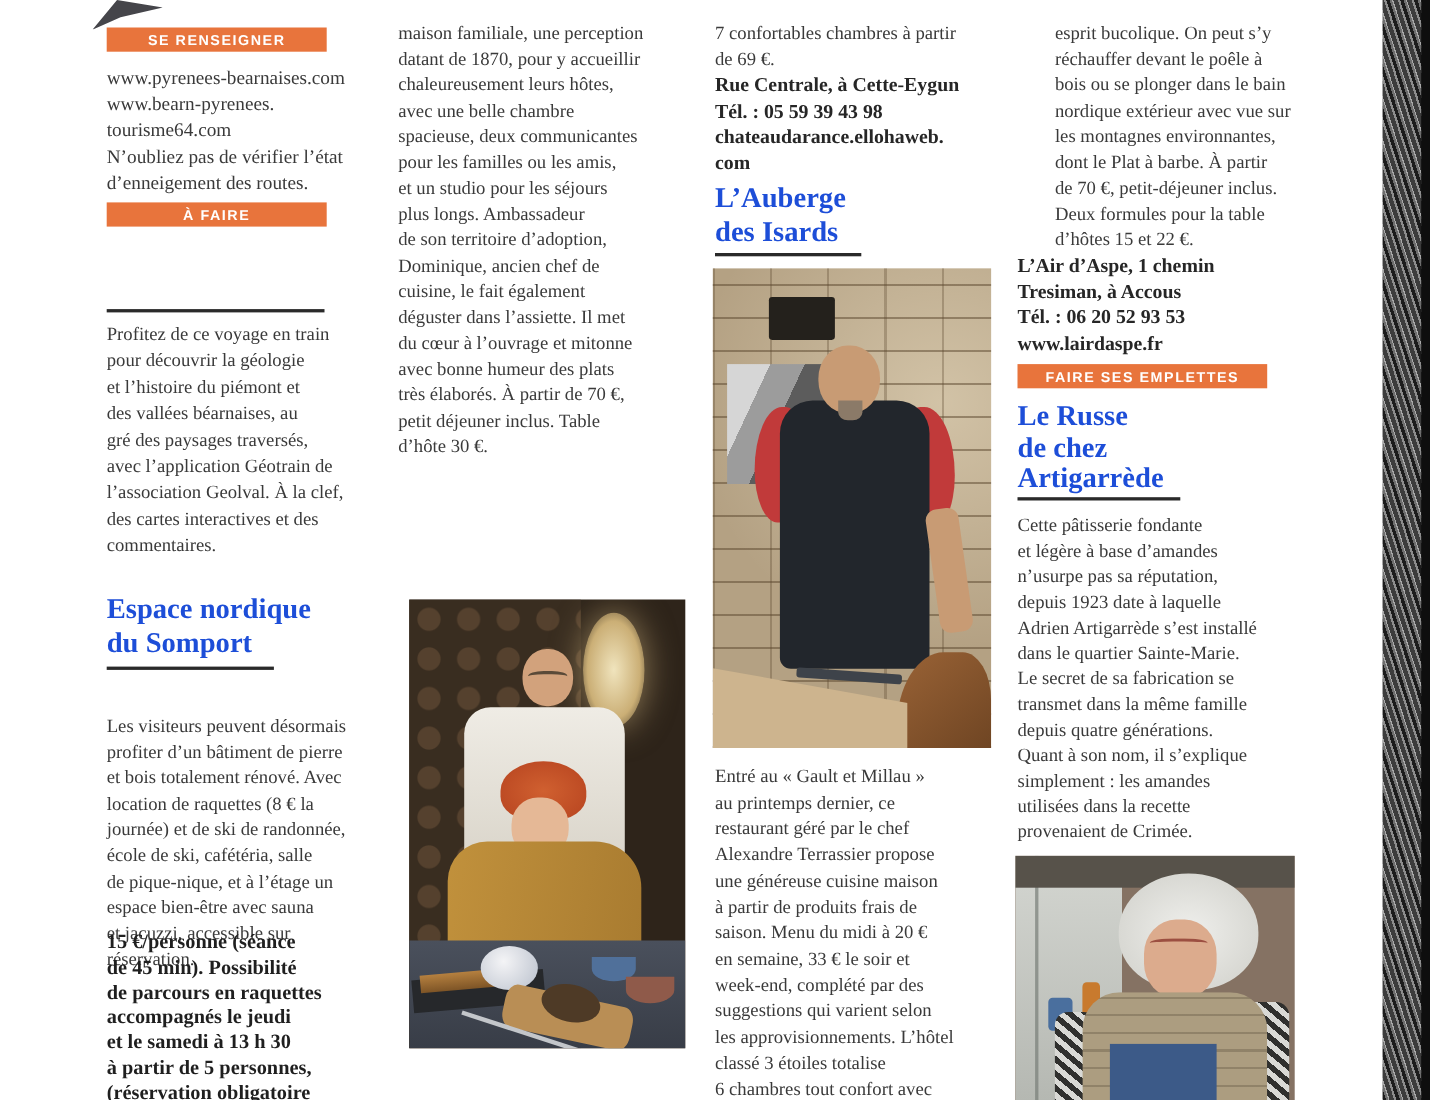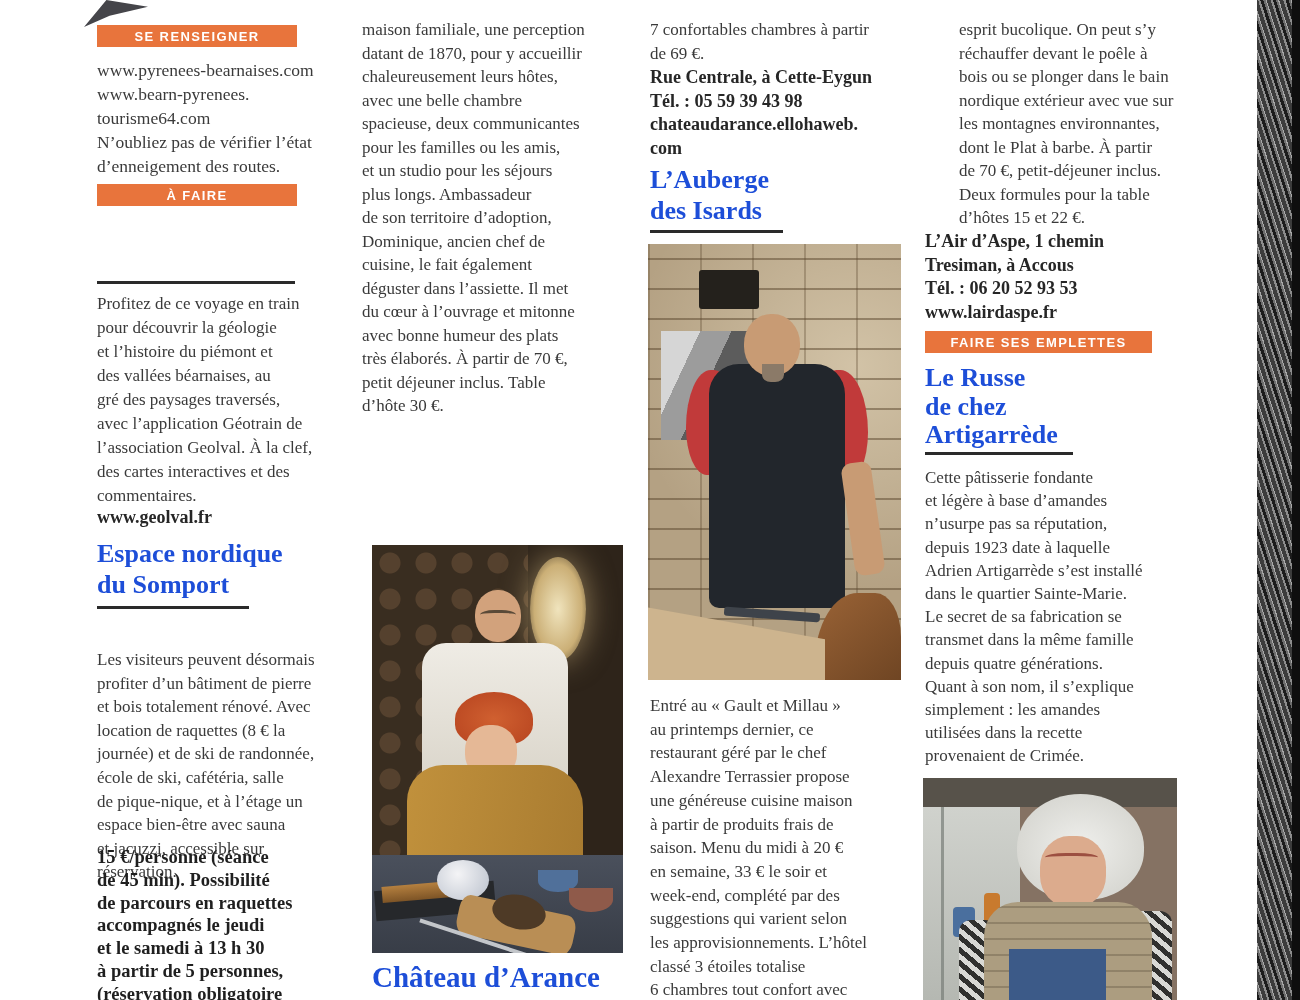--- a/index.html
+++ b/index.html
@@ -112,21 +112,20 @@
 
   <div class="abs body-text pre" style="left:97px;top:292px;width:256px;line-height:24px;">Profitez de ce voyage en train
 pour découvrir la géologie
 et l’histoire du piémont et
 des vallées béarnaises, au
 gré des paysages traversés,
 avec l’application Géotrain de
 l’association Geolval. À la clef,
 des cartes interactives et des
 commentaires.</div>
-  <div class="abs bold-lead" style="left:97px;top:506px;width:256px;">www.geolval.fr</div>
 
   <h2 class="abs article-title pre" style="left:97px;top:538px;width:256px;">Espace nordique
 du Somport</h2>
   <div class="abs title-rule" style="left:97px;top:606px;width:152px;"></div>
 
   <div class="abs body-text pre" style="left:97px;top:648px;width:256px;line-height:23.6px;">Les visiteurs peuvent désormais
 profiter d’un bâtiment de pierre
 et bois totalement rénové. Avec
 location de raquettes (8 € la
 journée) et de ski de randonnée,
@@ -176,21 +175,20 @@
     <div class="abs pc-slate"></div>
     <div class="abs pc-tart"></div>
     <div class="abs pc-teapot"></div>
     <div class="abs pc-bowl-blue"></div>
     <div class="abs pc-bowl-red"></div>
     <div class="abs pc-board"></div>
     <div class="abs pc-pastry"></div>
     <div class="abs pc-knife"></div>
   </div>
 
-  <h2 class="abs article-title" style="left:372px;top:962px;width:258px;font-size:29px;">Château d’Arance</h2>
 
   <div class="abs body-text pre" style="left:650px;top:18px;width:258px;">7 confortables chambres à partir
 de 69 €.</div>
 
   <div class="abs bold-lead pre" style="left:650px;top:66px;width:258px;">Rue Centrale, à Cette-Eygun
 Tél. : 05 59 39 43 98
 chateaudarance.ellohaweb.
 com</div>
 
   <h2 class="abs article-title pre" style="left:650px;top:164px;width:258px;">L’Auberge

